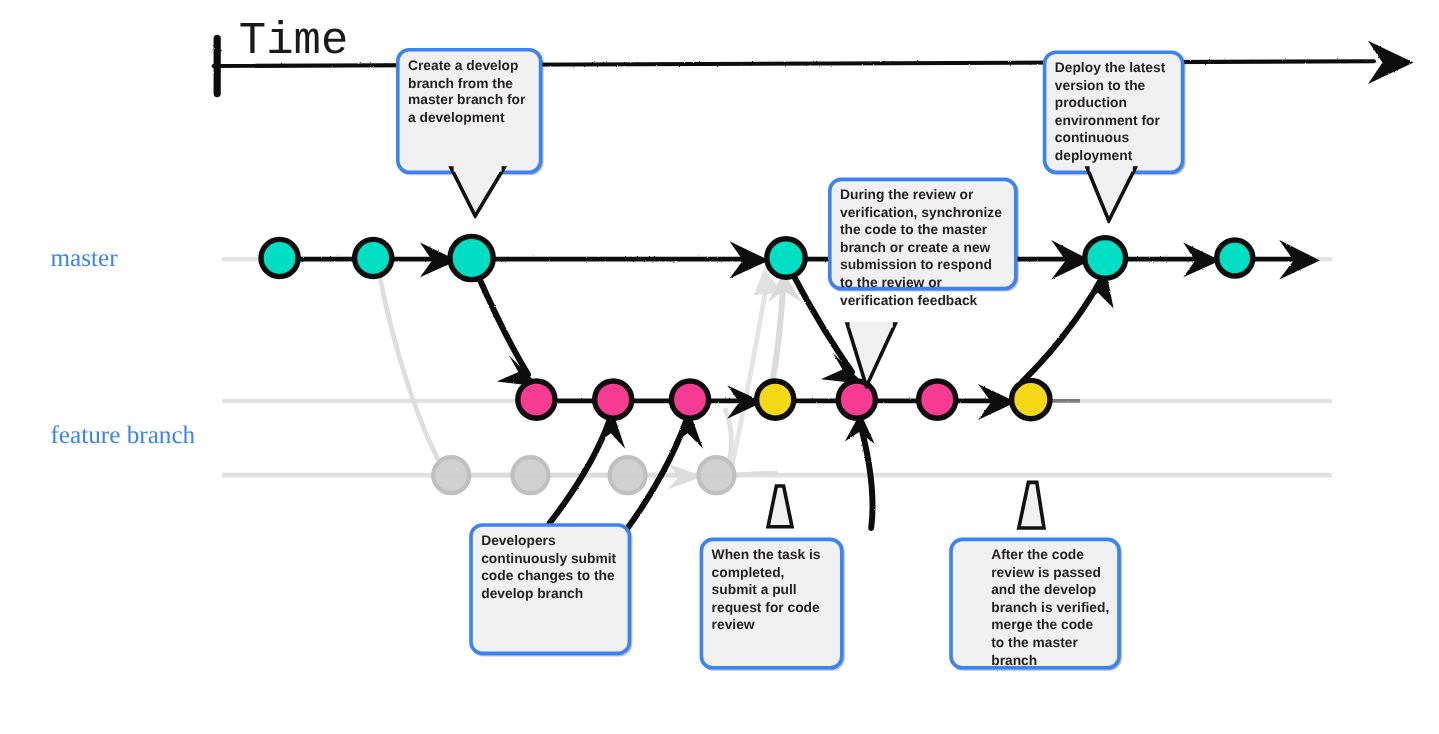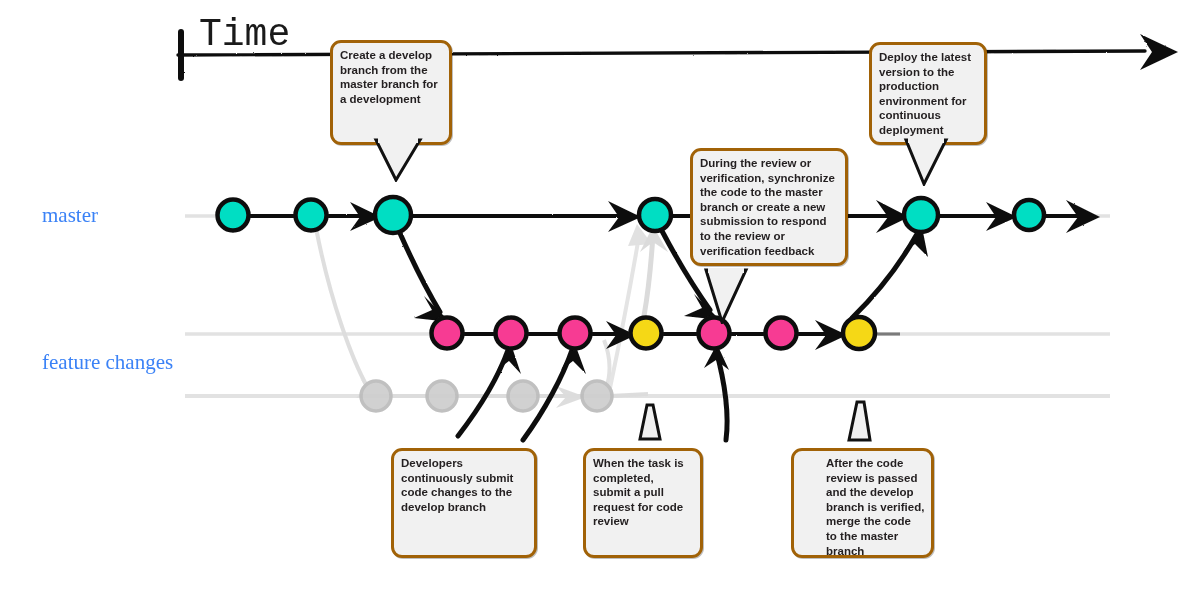--- a/index.html
+++ b/index.html
@@ -40,21 +40,21 @@
     top: 13px;
     font-family: Liberation Mono, monospace;
     font-size: 38px;
     color: #1a1a1a;
     white-space: nowrap;
   }
   .callout {
     position: absolute;
     box-sizing: border-box;
     background: #f1f1f1;
-    border: 3px solid #a16207;
+    border: 3px solid #3b82f6;
     border-radius: 11px;
     font-family: "Liberation Sans", sans-serif;
     font-weight: bold;
     font-size: 11.5px;
     line-height: 14.6px;
     color: #231f20;
     padding: 5px 6px 4px 7px;
     z-index: 5;
     box-shadow: 1px 1px 0 rgba(0,0,0,0.25);
   }
@@ -184,21 +184,21 @@
       <circle cx="511" cy="333" r="15.5" fill="#F73A93" stroke="#111111" stroke-width="4.5"></circle>
       <circle cx="575" cy="333" r="15.5" fill="#F73A93" stroke="#111111" stroke-width="4.5"></circle>
       <circle cx="646" cy="333" r="15.5" fill="#F5D816" stroke="#111111" stroke-width="4.5"></circle>
       <circle cx="714" cy="333" r="15.5" fill="#F73A93" stroke="#111111" stroke-width="4.5"></circle>
       <circle cx="781" cy="333" r="15.5" fill="#F73A93" stroke="#111111" stroke-width="4.5"></circle>
       <circle cx="859" cy="333" r="16" fill="#F5D816" stroke="#111111" stroke-width="4.5"></circle>
     </g>
   </svg>
 
   <div class="row-label" id="label-master">master</div>
-  <div class="row-label" id="label-feature">feature changes</div>
+  <div class="row-label" id="label-feature">feature branch</div>
   <div id="label-time">Time</div>
 
   <div class="tail" style="left:370px; top:138px; width:56px; height:44px;">
     <svg width="56" height="44" viewBox="0 0 56 44">
       <path d="M6 2 L50 2 L26 42 Z" fill="#F1F1F1" stroke="#111111" stroke-width="3"></path>
       <path d="M8 2 L48 2" stroke="#F1F1F1" stroke-width="6"></path>
     </svg>
   </div>
   <div class="callout" id="callout-create-develop-branch" style="left:330px; top:40px; width:122px; height:105px;">Create a develop branch from the master branch for a development</div>
 
@@ -209,21 +209,21 @@
     </svg>
   </div>
   <div class="callout" id="callout-deploy-latest-version" style="left:869px; top:42px; width:118px; height:103px;">Deploy the latest version to the production environment for continuous deployment</div>
 
   <div class="tail" style="left:700px; top:268px; width:52px; height:56px;">
     <svg width="52" height="56" viewBox="0 0 52 56">
       <path d="M6 2 L46 2 L22 54 Z" fill="#F1F1F1" stroke="#111111" stroke-width="3"></path>
       <path d="M8 2 L44 2" stroke="#F1F1F1" stroke-width="6"></path>
     </svg>
   </div>
-  <div class="callout" id="callout-during-review-sync" style="left:690px; top:148px; width:158px; height:118px;">During the review or verification, synchronize the code to the master branch or create a new submission to respond to the review or verification feedback</div>
-
-  <div class="callout" id="callout-developers-submit-code" style="left:391px; top:448px; width:146px; height:110px;">Developers continuously submit code changes to the develop branch</div>
+  <div class="callout" id="callout-during-review-sync" style="left:690px; top:148px; width:158px; height:94px;">During the review or verification, synchronize the code to the master branch or create a new submission to respond to the review or verification feedback</div>
+
+  <div class="callout" id="callout-developers-submit-code" style="left:391px; top:436px; width:135px; height:110px;">Developers continuously submit code changes to the develop branch</div>
 
   <div class="callout" id="callout-submit-pull-request" style="left:583px; top:448px; width:120px; height:110px;">When the task is completed, submit a pull request for code review</div>
 
   <div class="callout" id="callout-merge-to-master" style="left:791px; top:448px; width:143px; height:110px;padding-left:32px;">After the code review is passed and the develop branch is verified, merge the code to the master branch</div>
 
 </div>
 
 </body></html>

